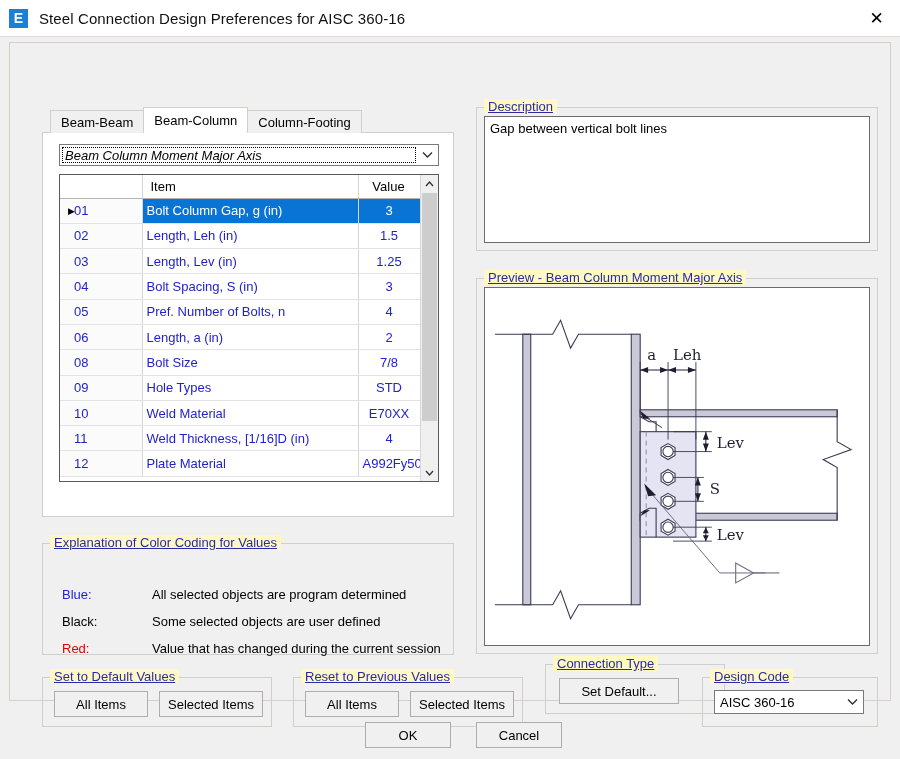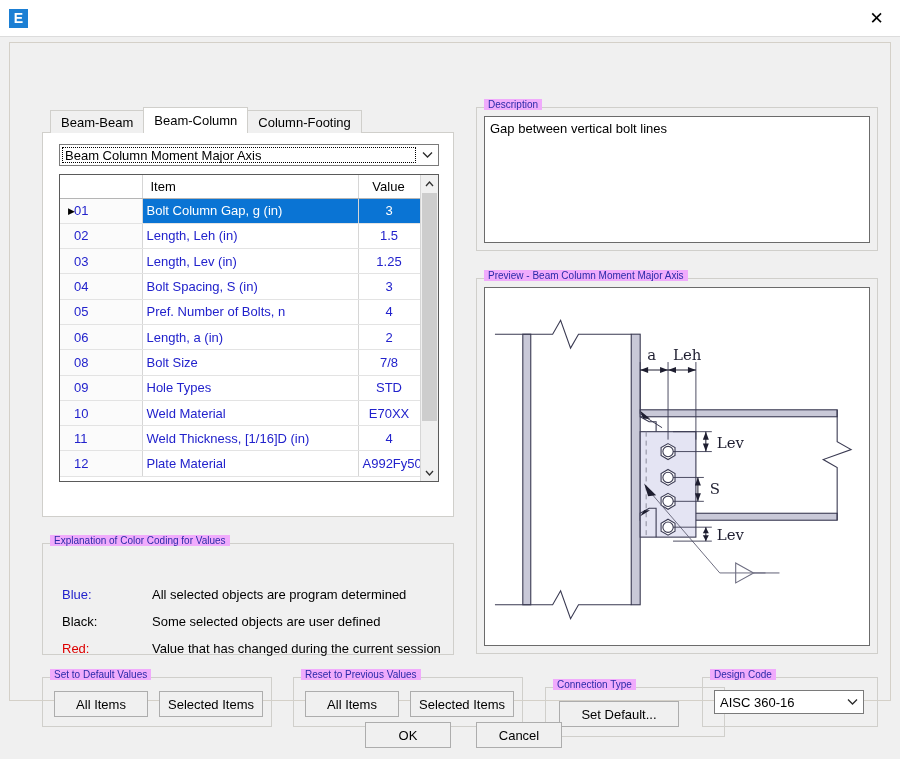--- a/index.html
+++ b/index.html
@@ -55,23 +55,23 @@
 
   
   .group { position:absolute; }
   .group-frame {
     position:absolute; left:0; right:0; top:8px; bottom:0;
     border:1px solid #d0cfcb;
     background:transparent;
   }
   .group-title {
     position:absolute; left:8px; top:0;
-    background:#f0abfc; padding:0 4px;
-    font-size:10px; color:#2a2aa8;
-    z-index:2; white-space:nowrap;
+    background:#fef9c3; padding:0 4px;
+    font-size:13px; color:#2a2aa8;
+    z-index:2; white-space:nowrap;text-decoration:underline;
   }
 
   
   #tabs-wrap { position:absolute; left:32px; top:64px; width:412px; height:410px; }
   #tabstrip { position:absolute; left:8px; top:0; height:26px; display:flex; align-items:flex-end; z-index:3; }
   .tab {
     height:23px; padding:0 10px;
     background:#f0f0f0;
     border:1px solid #d0cfcb; border-bottom:none;
     display:flex; align-items:center;
@@ -100,21 +100,21 @@
     border:1px dotted #000;
   }
   .combo-text { padding-left:5px; font-size:13px; color:#000; position:relative; z-index:2; }
   .combo-arrow {
     position:absolute; right:0; top:0; bottom:0; width:21px;
     display:flex; align-items:center; justify-content:center;
     color:#2b2b2b; font-size:10px;
   }
   .combo-arrow svg { display:block; }
 
-  #type-combo { left:16px; top:11px; width:380px; height:22px; }
+  #type-combo { left:16px; top:11px; width:380px; height:22px;font-style:italic; }
 
   
   #table-box {
     position:absolute; left:16px; top:41px;
     width:380px; height:308px;
     border:1px solid #5a5a5a; background:#ffffff;
     overflow:hidden;
   }
   table.grid { border-collapse:collapse; width:360px; table-layout:fixed; }
   table.grid col.c-num { width:82px; }
@@ -166,21 +166,21 @@
   
   #legend { left:32px; top:492px; width:412px; height:120px; }
   .legend-row { position:absolute; font-size:13px;margin-top:16px; }
   .legend-key { left:20px; width:96px; }
   .legend-desc { left:110px; }
   .k-blue { color:#2222cc; } .k-black { color:#000; } .k-red { color:#dd0000; }
 
   
   #g-default { left:32px; top:626px; width:230px; height:58px; }
   #g-reset   { left:283px; top:626px; width:230px; height:58px; }
-  #g-conn    { left:535px; top:636px; width:180px; height:58px; }
+  #g-conn    { left:535px; top:613px; width:180px; height:58px; }
   #g-code    { left:692px; top:626px; width:176px; height:58px; }
 
   .btn {
     background:#f0f0f0; border:1px solid #adadad;
     font-size:13px; color:#000; cursor:pointer;
     font-family:"Liberation Sans", sans-serif;
     display:flex; align-items:center; justify-content:center;
   }
   .gbtn { position:absolute; height:26px; top:22px; }
 
@@ -205,20 +205,21 @@
   
   #footer { position:absolute; left:0; top:668px; width:900px; height:54px; }
   #ok-btn     { position:absolute; left:365px; top:17px; width:86px; height:26px; }
   #cancel-btn { position:absolute; left:476px; top:17px; width:86px; height:26px; }
 </style>
 </head>
 <body>
 
 <div id="titlebar">
   <div id="app-icon">E</div>
+  <div id="title-text">Steel Connection Design Preferences for AISC 360-16</div>
   <div id="close-btn">✕</div>
 </div>
 
 <div id="dialog">
 
   <div id="content-panel">
 
     <div id="tabs-wrap">
 
       <div id="tabstrip">

